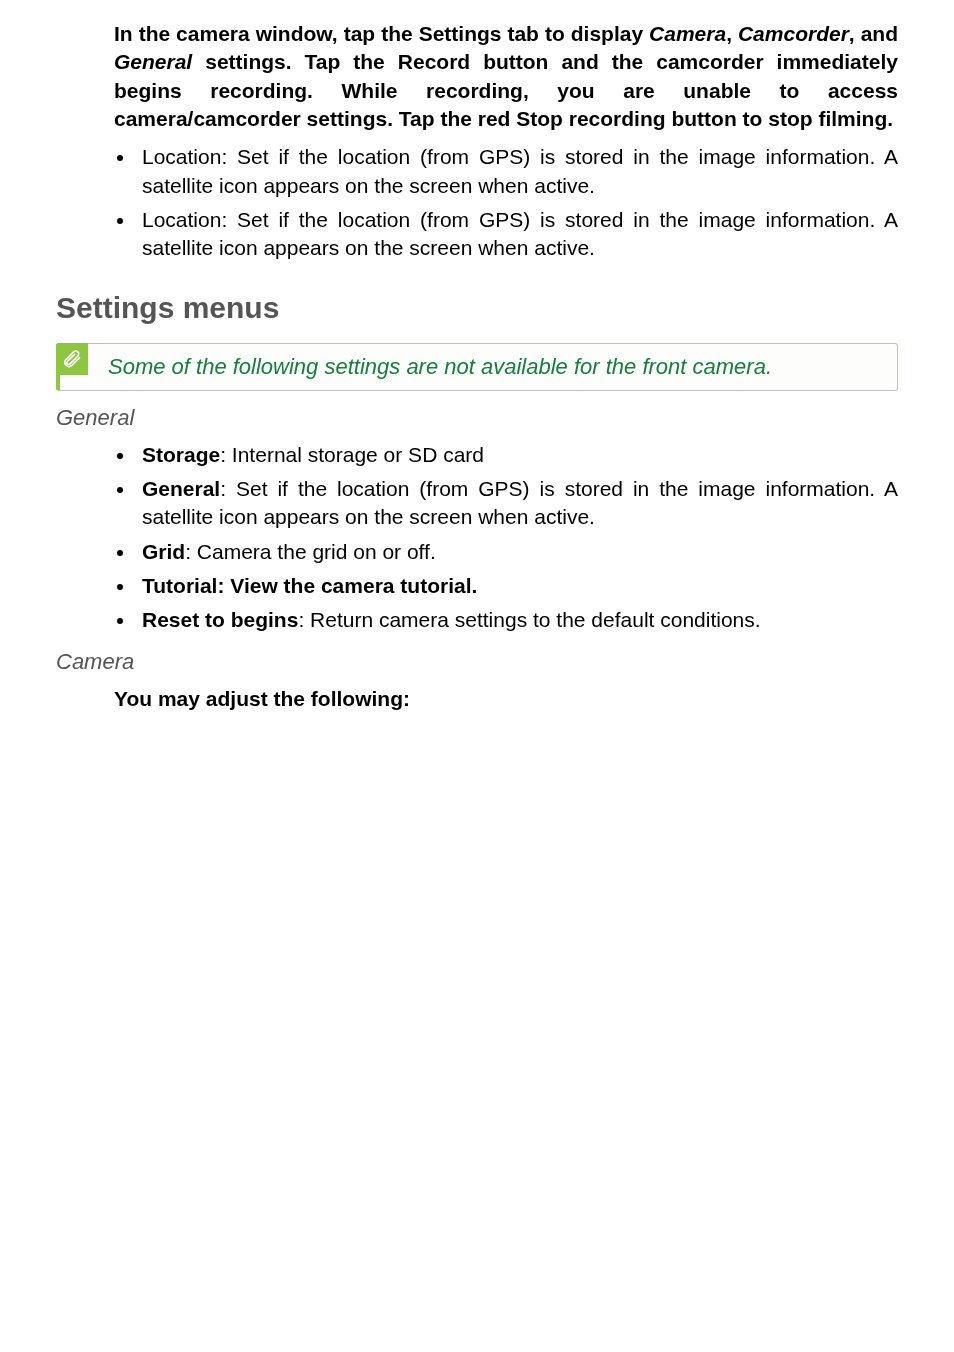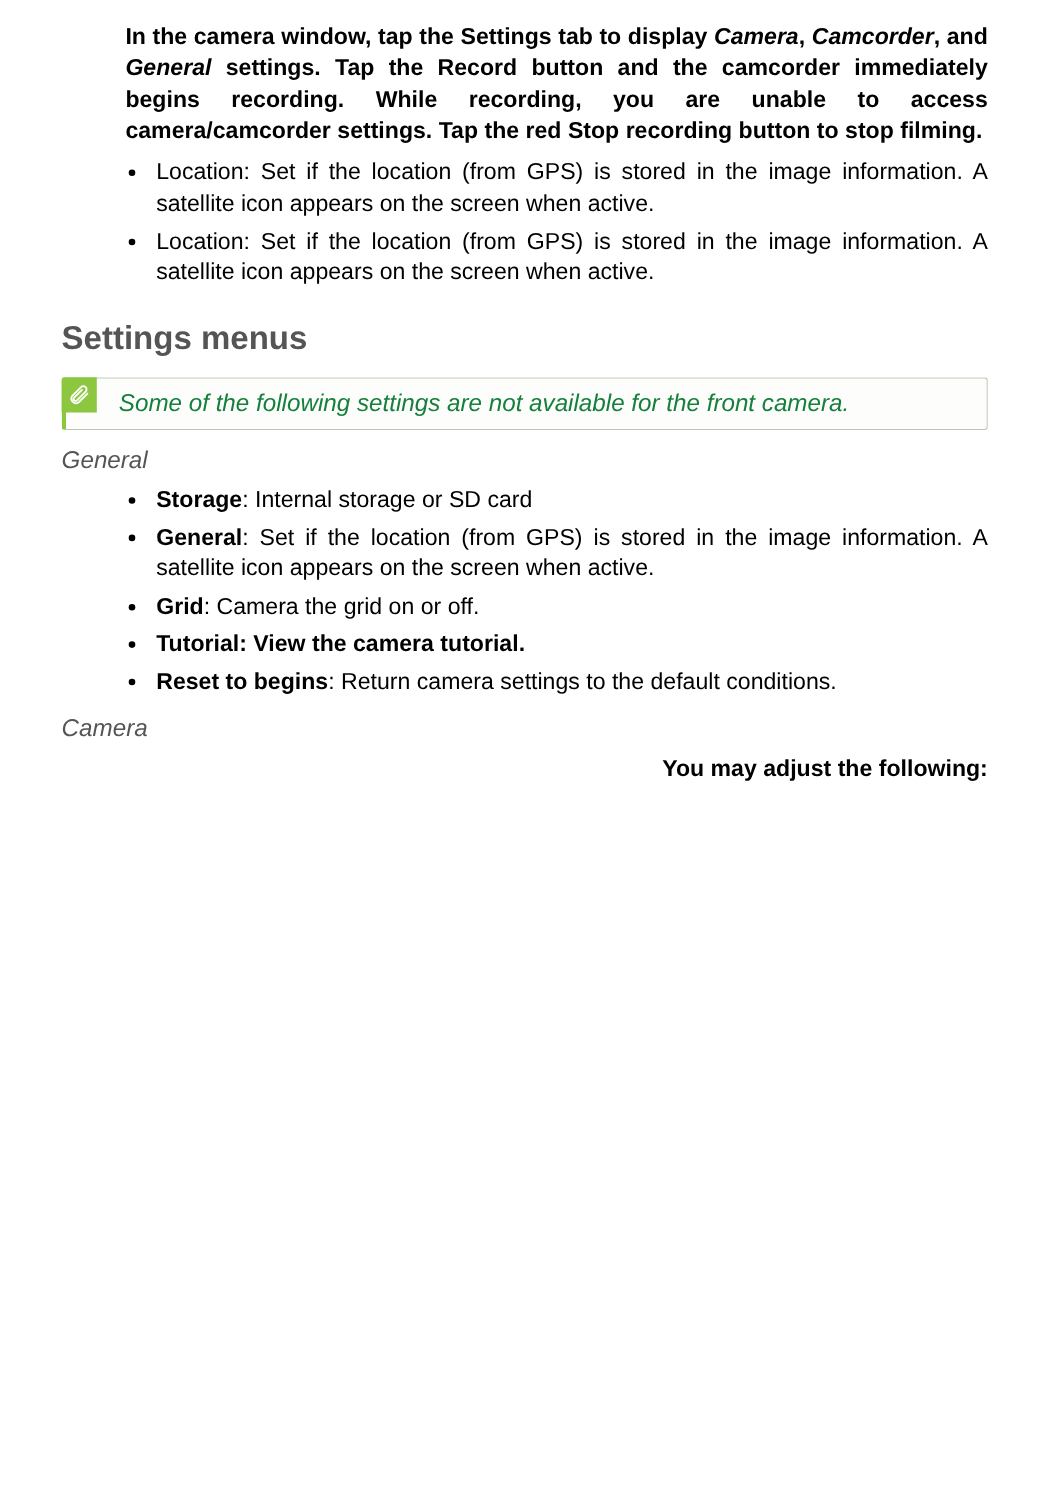--- a/index.html
+++ b/index.html
@@ -119,15 +119,15 @@
   <ul class="bullet-list">
     <li><b>Storage</b><span>: Internal storage or SD card</span></li>
     <li><b>General</b><span>: Set if the location (from GPS) is stored in the image information. A satellite icon appears on the screen when active.</span></li>
     <li><b>Grid</b><span>: Camera the grid on or off.</span></li>
     <li style="list-style-type: disc; font-weight: bold;"><span style="font-weight:bold"><b>Tutorial</b><span>: View the camera tutorial.</span></span></li>
     <li><b>Reset to begins</b><span>: Return camera settings to the default conditions.</span></li>
   </ul>
 
   <div class="sub-heading">Camera</div>
 
-  <p class="body-para" style="text-align:right;">You may adjust the following:</p>
+  <p class="body-para" style="text-align:left;">You may adjust the following:</p>
 
 </div>
 
 </body></html>

